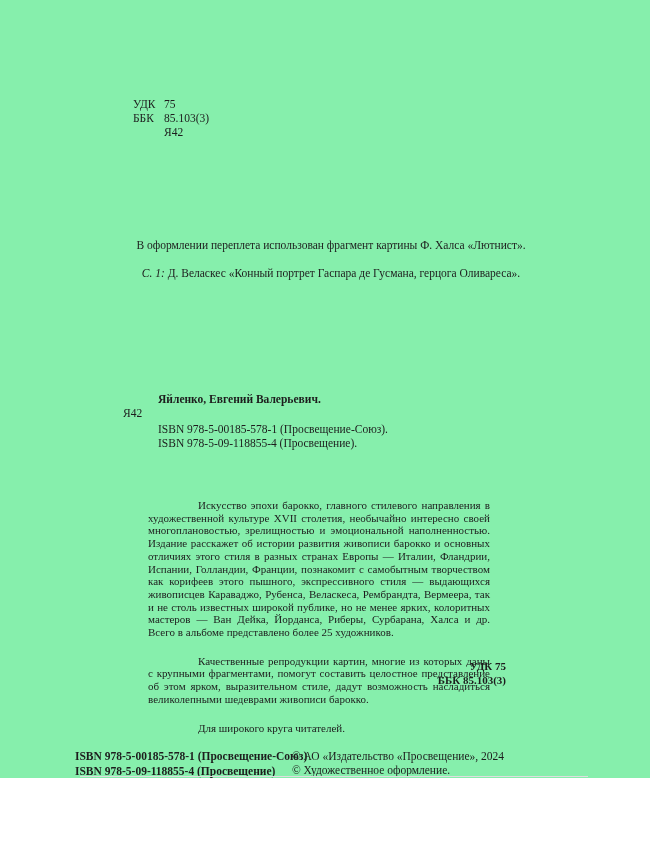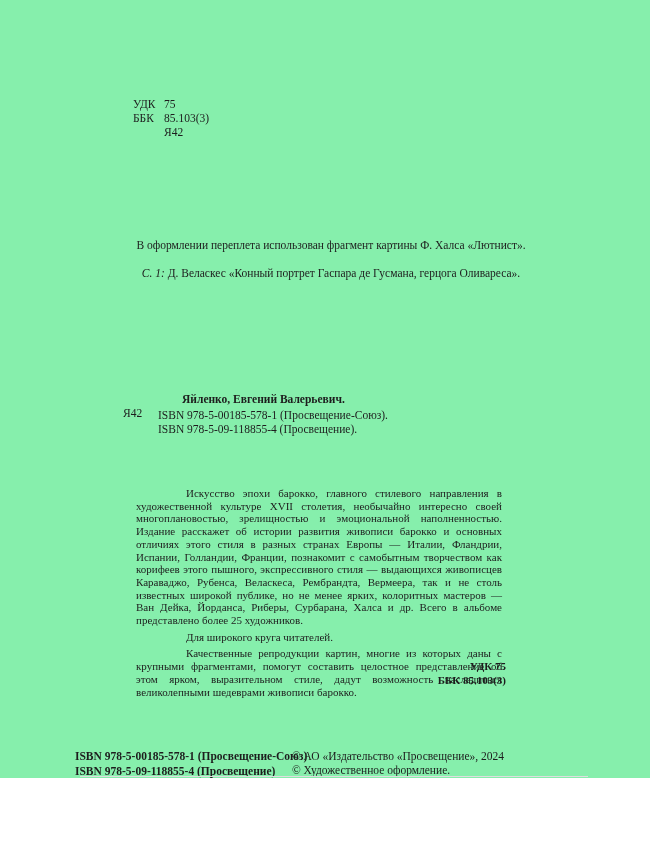--- a/index.html
+++ b/index.html
@@ -45,35 +45,35 @@
     top: 392px;
     width: 348px;
     font-size: 11.5px;
     line-height: 14.2px;
   }
   .biblio-code {
     position: absolute;
     left: -35px;
     top: 14px;
   }
-  .biblio-author { font-weight: bold; margin-left: 24px; }
+  .biblio-author { font-weight: bold; }
   .biblio-desc { text-align: justify; }
-  .biblio-isbns { margin-top: 2px; }
+  .biblio-isbns { margin-top: 16px; }
 
   
   .annotation {
     position: absolute;
     left: 132px;
     top: 483px;
     width: 374px;
     font-size: 11px;
     line-height: 12.7px;
     text-align: justify;
   }
-  .annotation p { margin: 4px; text-indent: 50px; }
+  .annotation p { margin: 16px; text-indent: 50px; }
 
   
   .udk-bottom {
     position: absolute;
     right: 144px;
     top: 660px;
     text-align: right;
     font-weight: bold;
     font-size: 11px;
     line-height: 13.5px;
@@ -127,22 +127,22 @@
     <span class="biblio-code">Я42</span>
     <div class="biblio-author">Яйленко, Евгений Валерьевич.</div>
     <div class="biblio-isbns">
       <div>ISBN 978-5-00185-578-1 (Просвещение-Союз).</div>
       <div>ISBN 978-5-09-118855-4 (Просвещение).</div>
     </div>
   </div>
 
   <div class="annotation">
     <p>Искусство эпохи барокко, главного стилевого направления в художественной культуре XVII столетия, необычайно интересно своей многоплановостью, зрелищностью и эмоциональной наполненностью. Издание расскажет об истории развития живописи барокко и основных отличиях этого стиля в разных странах Европы — Италии, Фландрии, Испании, Голландии, Франции, познакомит с самобытным творчеством как корифеев этого пышного, экспрессивного стиля — выдающихся живописцев Караваджо, Рубенса, Веласкеса, Рембрандта, Вермеера, так и не столь известных широкой публике, но не менее ярких, колоритных мастеров — Ван Дейка, Йорданса, Риберы, Сурбарана, Халса и др. Всего в альбоме представлено более 25 художников.</p>
+    <p>Качественные репродукции картин, многие из которых даны с крупными фрагментами, помогут составить целостное представление об этом ярком, выразительном стиле, дадут возможность насладиться великолепными шедеврами живописи барокко.</p>
     <p>Для широкого круга читателей.</p>
-    <p>Качественные репродукции картин, многие из которых даны с крупными фрагментами, помогут составить целостное представление об этом ярком, выразительном стиле, дадут возможность насладиться великолепными шедеврами живописи барокко.</p>
   </div>
 
   <div class="udk-bottom">
     <div>УДК 75</div>
     <div>ББК 85.103(3)</div>
   </div>
 
   <div class="footer-isbn">
     <div>ISBN 978-5-00185-578-1 (Просвещение-Союз)</div>
     <div>ISBN 978-5-09-118855-4 (Просвещение)</div>

